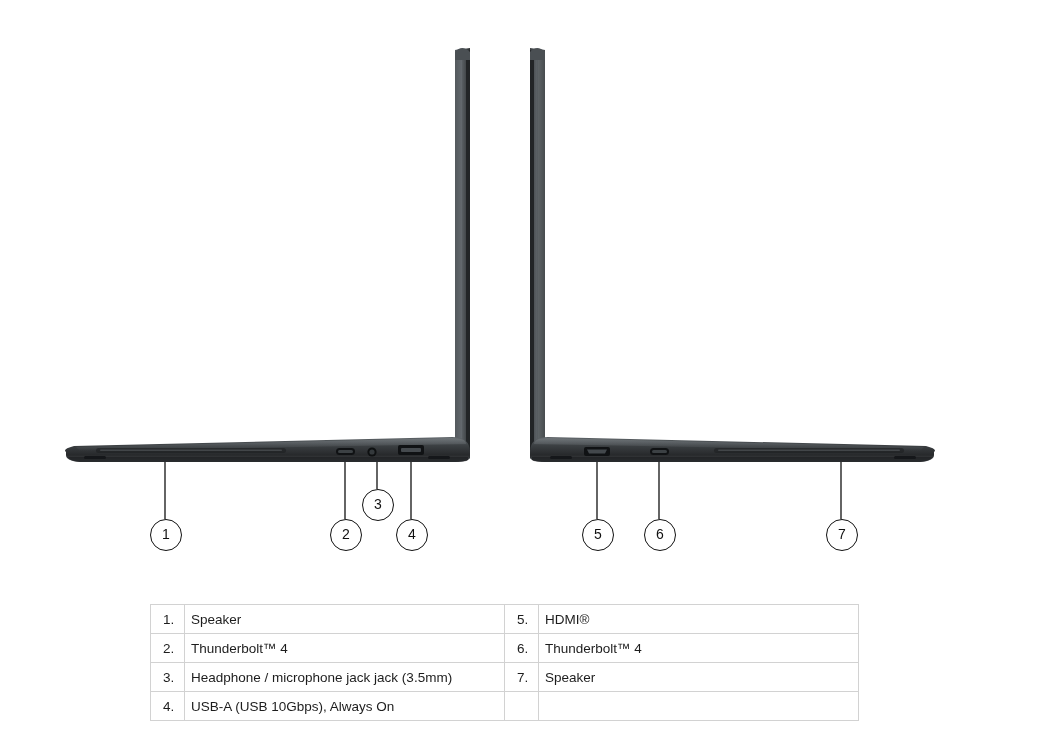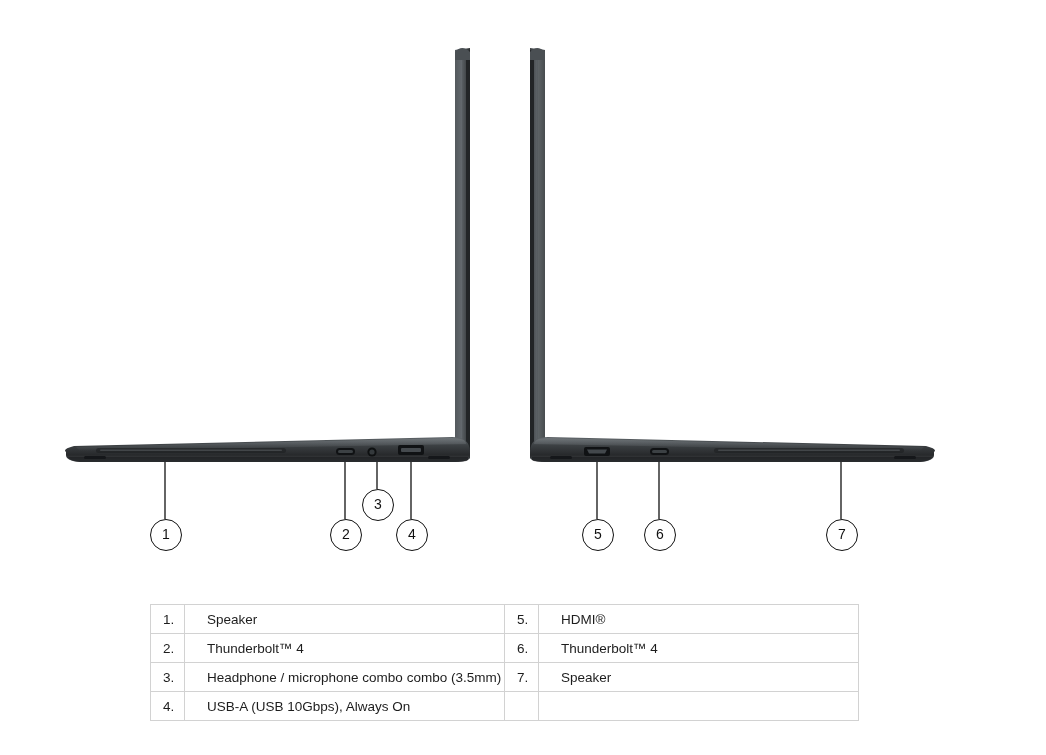--- a/index.html
+++ b/index.html
@@ -65,21 +65,21 @@
     color: #1d1d1d;
     vertical-align: middle;
     white-space: nowrap;
   }
   .legend td.num {
     width: 22px;
     padding-right: 0;
     color: #1d1d1d;
   }
   .legend td.txt {
-    padding-left: 22px;
+    padding-left: 6px;
   }
   .legend td.empty {
     border-left: 1px solid #d2d2d2;
   }
   .legend col.c1 { width: 34px; }
   .legend col.c2 { width: 320px; }
   .legend col.c3 { width: 34px; }
   .legend col.c4 { width: 320px; }
 </style>
 </head>
@@ -215,21 +215,21 @@
         <td class="txt">HDMI®</td>
       </tr>
       <tr>
         <td class="num">2.</td>
         <td class="txt">Thunderbolt™ 4</td>
         <td class="num">6.</td>
         <td class="txt">Thunderbolt™ 4</td>
       </tr>
       <tr>
         <td class="num">3.</td>
-        <td class="txt">Headphone / microphone combo combo (3.5mm)</td>
+        <td class="txt">Headphone / microphone jack jack (3.5mm)</td>
         <td class="num">7.</td>
         <td class="txt">Speaker</td>
       </tr>
       <tr>
         <td class="num">4.</td>
         <td class="txt">USB-A (USB 10Gbps), Always On</td>
         <td class="num empty"></td>
         <td class="txt"></td>
       </tr>
     </tbody>

